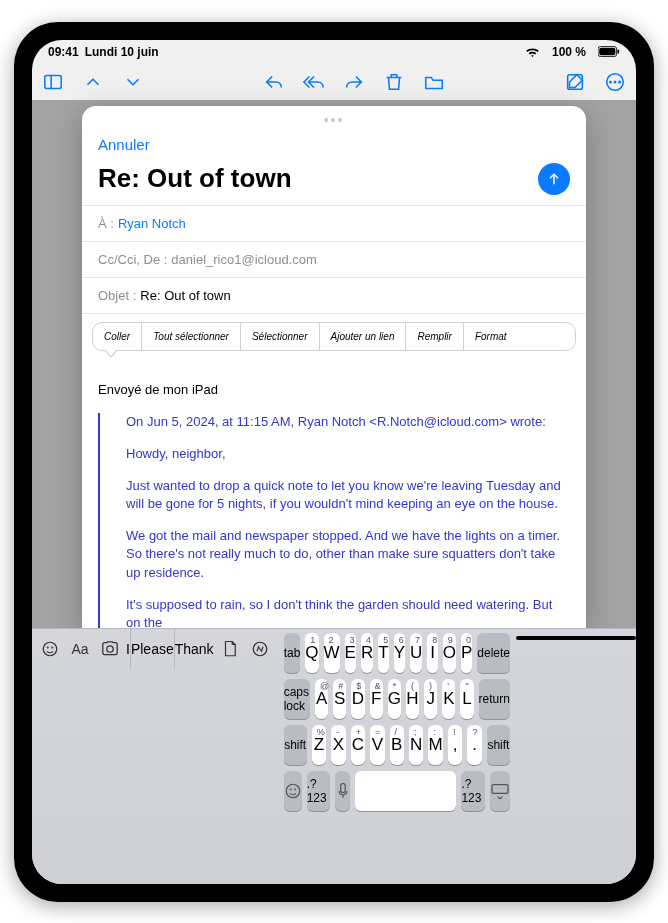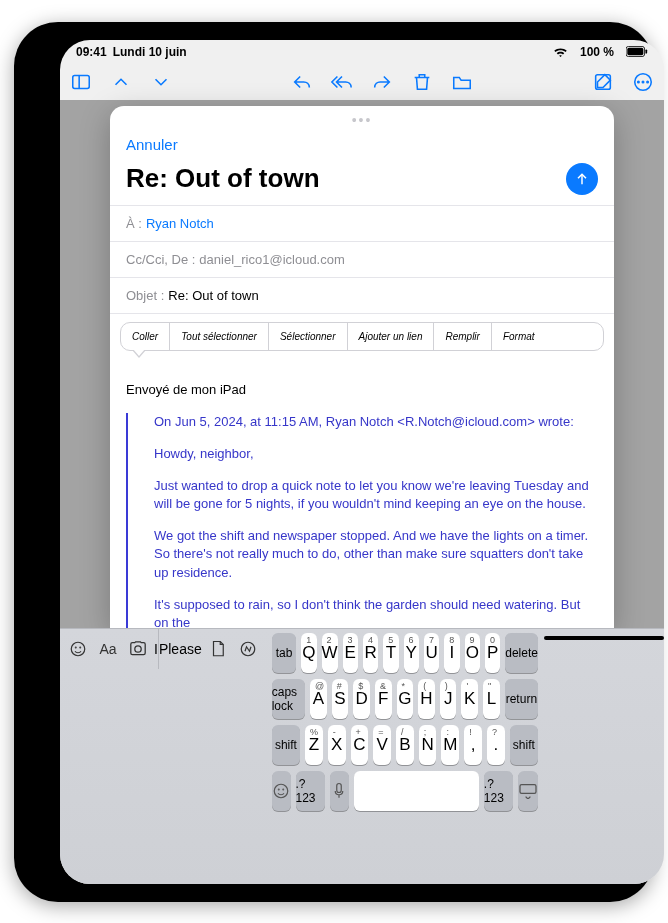--- a/index.html
+++ b/index.html
@@ -6,21 +6,21 @@
   body { background:#fff; width:668px; height:923px; display:flex; align-items:center; justify-content:center; }
   .device {
     width:640px; height:880px;
     background:#000; border-radius:44px; padding:18px;
     box-shadow: 0 4px 20px rgba(0,0,0,0.35);
     position:relative;
   }
   .screen {
     width:100%; height:100%; background:#f0f0f0; border-radius:30px;
     overflow:hidden; position:relative;
-    display:flex; flex-direction:column;margin-left:28px;
+    display:flex; flex-direction:column;
   }
   
   .status-bar {
     height:24px; display:flex; justify-content:space-between; align-items:center;
     padding:0 16px; font-size:12px; font-weight:600; color:#000;
   }
   .status-left { display:flex; gap:6px; align-items:center; }
   .status-right { display:flex; gap:12px; align-items:center; }
   .wifi-icon,.battery-icon { display:inline-flex; }
   
@@ -256,21 +256,21 @@
         </div>
         <div class="menu-pointer"></div>
           <div class="menu-pointer-inner"></div>
 
         <div class="body-area">
           <div class="sig">Envoyé de mon iPad</div>
           <div class="quoted">
             <p>On Jun 5, 2024, at 11:15 AM, Ryan Notch &lt;R.Notch@icloud.com&gt; wrote:</p>
             <p>Howdy, neighbor,</p>
             <p>Just wanted to drop a quick note to let you know we're leaving Tuesday and will be gone for 5 nights, if you wouldn't mind keeping an eye on the house.</p>
-            <p>We got the shift and newspaper stopped. And we have the lights on a timer. So there's not really much to do, other than make sure squatters don't take up residence.</p>
+            <p>We got the mail and newspaper stopped. And we have the lights on a timer. So there's not really much to do, other than make sure squatters don't take up residence.</p>
             <p>It's supposed to rain, so I don't think the garden should need watering. But on the</p>
           </div>
         </div>
       </div>
     </div>
 
     <div class="keyboard">
       <div class="kb-sugg">
         <div class="sugg-side">
           <span class="sugg-icon">
@@ -285,20 +285,21 @@
           <span class="sugg-icon">
             <svg width="20" height="16" viewBox="0 0 24 20" fill="none" stroke="#333" stroke-width="1.6">
                 <path d="M3 6V4c0-1 1-2 2-2h3l1-1h6l1 1h3c1 0 2 1 2 2v11c0 1-1 2-2 2H5c-1 0-2-1-2-2V6z"></path>
                 <circle cx="12" cy="10" r="4"></circle>
               </svg>
           </span>
         </div>
         <div class="sugg-cells">
           <div class="sugg-cell">I</div>
           <div class="sugg-cell">Please</div>
+          <div class="sugg-cell">Thank</div>
         </div>
         <div class="sugg-side">
           <span class="sugg-icon">
             <svg width="16" height="18" viewBox="0 0 20 24" fill="none" stroke="#333" stroke-width="1.6">
                 <path d="M4 2h9l4 4v15H4z"></path>
                 <path d="M13 2v4h4"></path>
               </svg>
           </span>
           <span class="sugg-icon">
             <svg width="18" height="18" viewBox="0 0 24 24" fill="none" stroke="#333" stroke-width="1.6">

